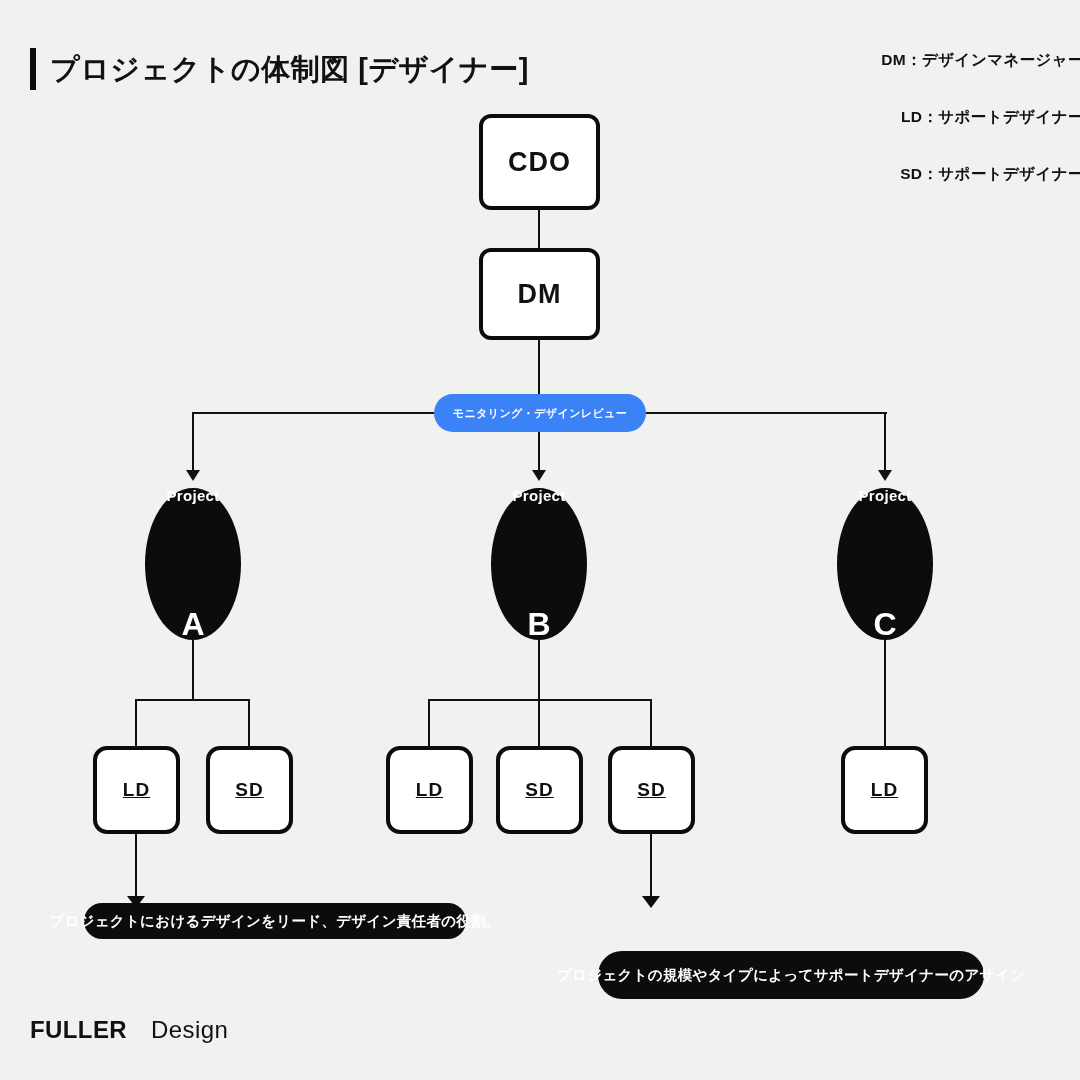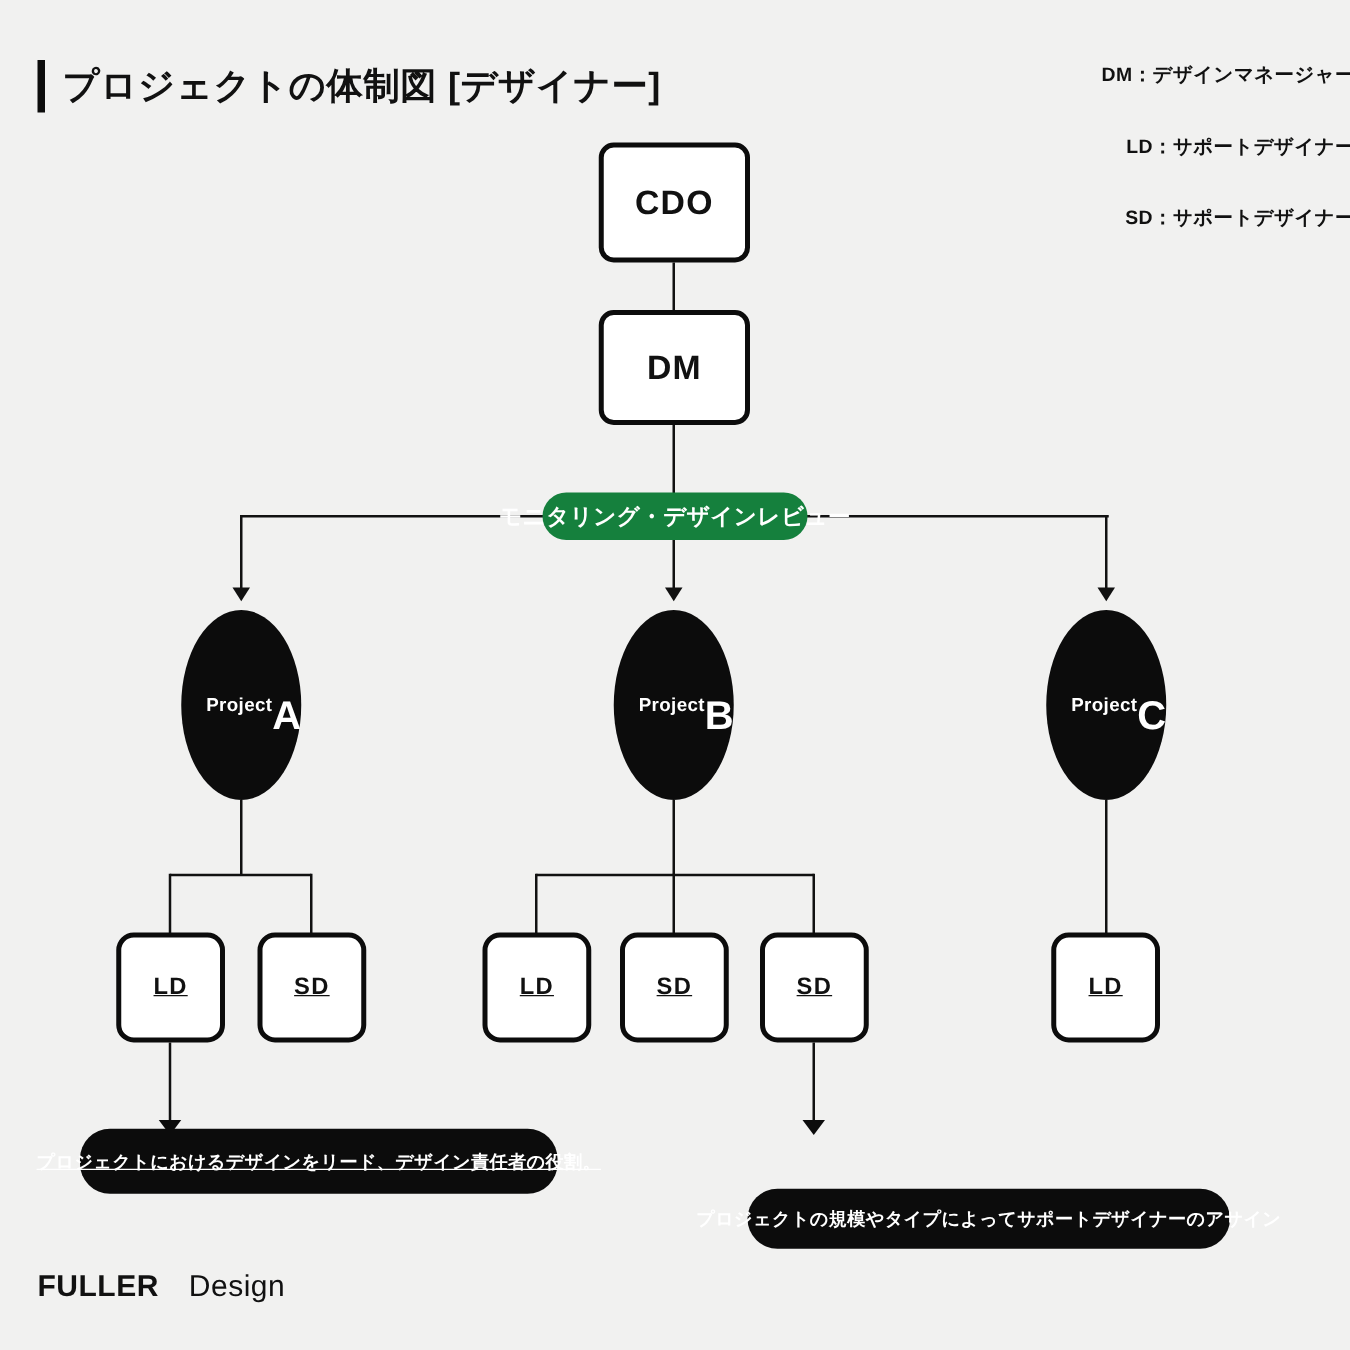--- a/index.html
+++ b/index.html
@@ -30,31 +30,31 @@
   .node-box{
     position:absolute;background:#fff;border:4px solid #0c0c0c;border-radius:12px;
     display:flex;align-items:center;justify-content:center;
     font-weight:700;color:#111;box-sizing:border-box;
   }
   .node-box.top{font-size:27px;letter-spacing:1px;}
   .node-box.leaf{font-size:19px;letter-spacing:1px;border-radius:14px;text-decoration:underline;}
 
   .ellipse{
     position:absolute;background:#0c0c0c;border-radius:50%;
-    display:flex;flex-direction:row;align-items:center;justify-content:flex-end;
+    display:flex;flex-direction:column;align-items:center;justify-content:space-between;
     color:#fff;box-sizing:border-box;
   }
   .ellipse .e-small{font-size:15px;font-weight:700;letter-spacing:.3px;line-height:1;}
   .ellipse .e-big{font-size:32px;font-weight:700;line-height:1;margin-top:16px;}
 
   
   .pill{
-    position:absolute;background:#15803d;color:#fff;border-radius:20px;
+    position:absolute;background:#3b82f6;color:#fff;border-radius:20px;
     display:flex;align-items:center;justify-content:center;
-    font-size:18px;font-weight:700;letter-spacing:.4px;white-space:nowrap;
+    font-size:11px;font-weight:700;letter-spacing:.4px;white-space:nowrap;
     box-sizing:border-box;
   }
   .callout{
     position:absolute;background:#0c0c0c;color:#fff;border-radius:24px;
     display:flex;align-items:center;justify-content:center;
     font-size:14.5px;font-weight:700;letter-spacing:.3px;white-space:nowrap;
     box-sizing:border-box;
   }
 
   
@@ -144,21 +144,21 @@
 
   <div class="node-box leaf" style="left:386px;top:746px;width:87px;height:88px;">LD</div>
   <div class="node-box leaf" style="left:496px;top:746px;width:87px;height:88px;">SD</div>
   <div class="node-box leaf" style="left:608px;top:746px;width:87px;height:88px;">SD</div>
 
   <div class="vline" style="left:884px;top:640px;height:108px;"></div>
   <div class="node-box leaf" style="left:841px;top:746px;width:87px;height:88px;">LD</div>
 
   <div class="vline" style="left:135px;top:834px;height:68px;"></div>
   <div class="tip" style="left:127px;top:896px;"></div>
-  <div class="callout" style="left:64px;top:903px;width:382px;height:52px;text-decoration:underline;">プロジェクトにおけるデザインをリード、デザイン責任者の役割。</div>
+  <div class="callout" style="left:84px;top:903px;width:382px;height:36px;">プロジェクトにおけるデザインをリード、デザイン責任者の役割。</div>
 
   <div class="vline" style="left:650px;top:834px;height:68px;"></div>
   <div class="tip" style="left:642px;top:896px;"></div>
   <div class="callout" style="left:598px;top:903px;width:386px;height:48px;margin-top:48px;">プロジェクトの規模やタイプによってサポートデザイナーのアサイン</div>
 
   <div class="footer">
     <span class="f-bold">FULLER</span>
     <span class="f-light">Design</span>
   </div>
 

